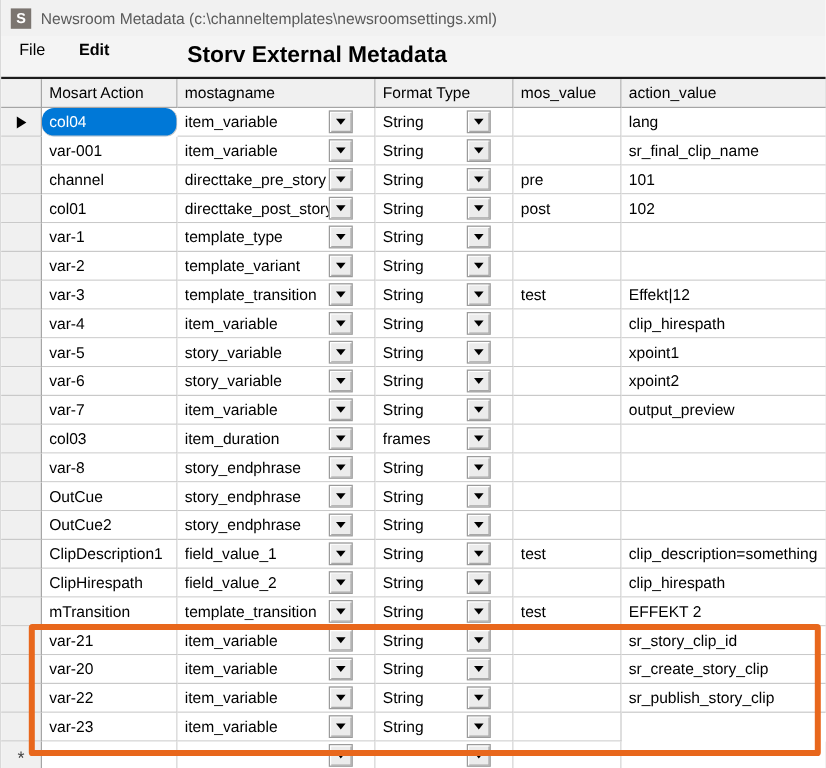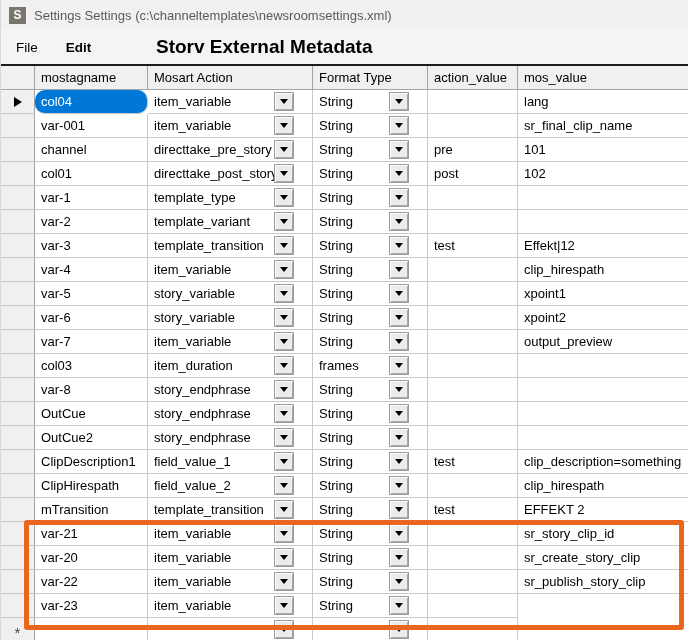--- a/index.html
+++ b/index.html
@@ -11,21 +11,21 @@
   
   #titlebar { position:absolute; left:0; top:0; width:688px; height:30px;
     background:#f1f1f1; display:flex; align-items:center; }
   #app-icon { width:17px; height:17px; margin-left:8px; background:#7b7570;
     color:#fff; font-size:12px; font-weight:bold; display:flex;
     align-items:center; justify-content:center; }
   #title-text { margin-left:8px; font-size:13px; color:#5a5a5a; white-space:nowrap; }
 
   
   #menubar { position:absolute; left:0; top:30px; width:688px; height:34px;
-    background:#f4f4f4; display:flex; align-items:center; }
+    background:#f4f4f4; display:flex; align-items:flex-start; }
   .menu-item { font-size:13.5px; color:#000; padding:4px 10px; }
   #menu-file { margin-left:5px; }
   #menu-edit { margin-left:8px;font-weight:bold; }
   #form-heading { position:absolute; left:155px; top:0; height:34px;
     display:flex; align-items:center; font-size:19px; font-weight:bold; color:#000; }
 
   
   #grid { position:absolute; left:0; top:64px; width:688px;
     border-top:2px solid #1c1c1c; background:#fff; font-size:13px; }
   .grid-row { display:grid; grid-template-columns:34px 113px 165px 115px 90px 171px;
@@ -55,37 +55,37 @@
     height:110px; border:5px solid #e8671c; border-radius:3px;
     pointer-events:none; z-index:10; }
 </style>
 </head>
 <body>
 
 <div id="window">
 
   <div id="titlebar">
     <div id="app-icon">S</div>
-    <div id="title-text">Settings Settings (c:\channeltemplates\newsroomsettings.xml)</div>
+    <div id="title-text">Newsroom Metadata (c:\channeltemplates\newsroomsettings.xml)</div>
   </div>
 
   <div id="menubar">
     <div class="menu-item" id="menu-file">File</div>
     <div class="menu-item" id="menu-edit">Edit</div>
     <div id="form-heading">Storv External Metadata</div>
   </div>
 
   <div id="grid">
     <div class="grid-row hdr">
       <div class="cell rowhdr"></div>
+      <div class="cell">Mosart Action</div>
       <div class="cell">mostagname</div>
-      <div class="cell">Mosart Action</div>
       <div class="cell">Format Type</div>
+      <div class="cell">mos_value</div>
       <div class="cell">action_value</div>
-      <div class="cell">mos_value</div>
     </div>
     <div id="grid-body">
         <div class="grid-row">
           <div class="cell rowhdr">
             <div class="cur-row-tri"></div>
           </div>
           <div class="cell selected-cell">col04</div>
           <div class="cell dd-cell">
             <span class="txt">item_variable</span>
             <div class="dd-btn">

